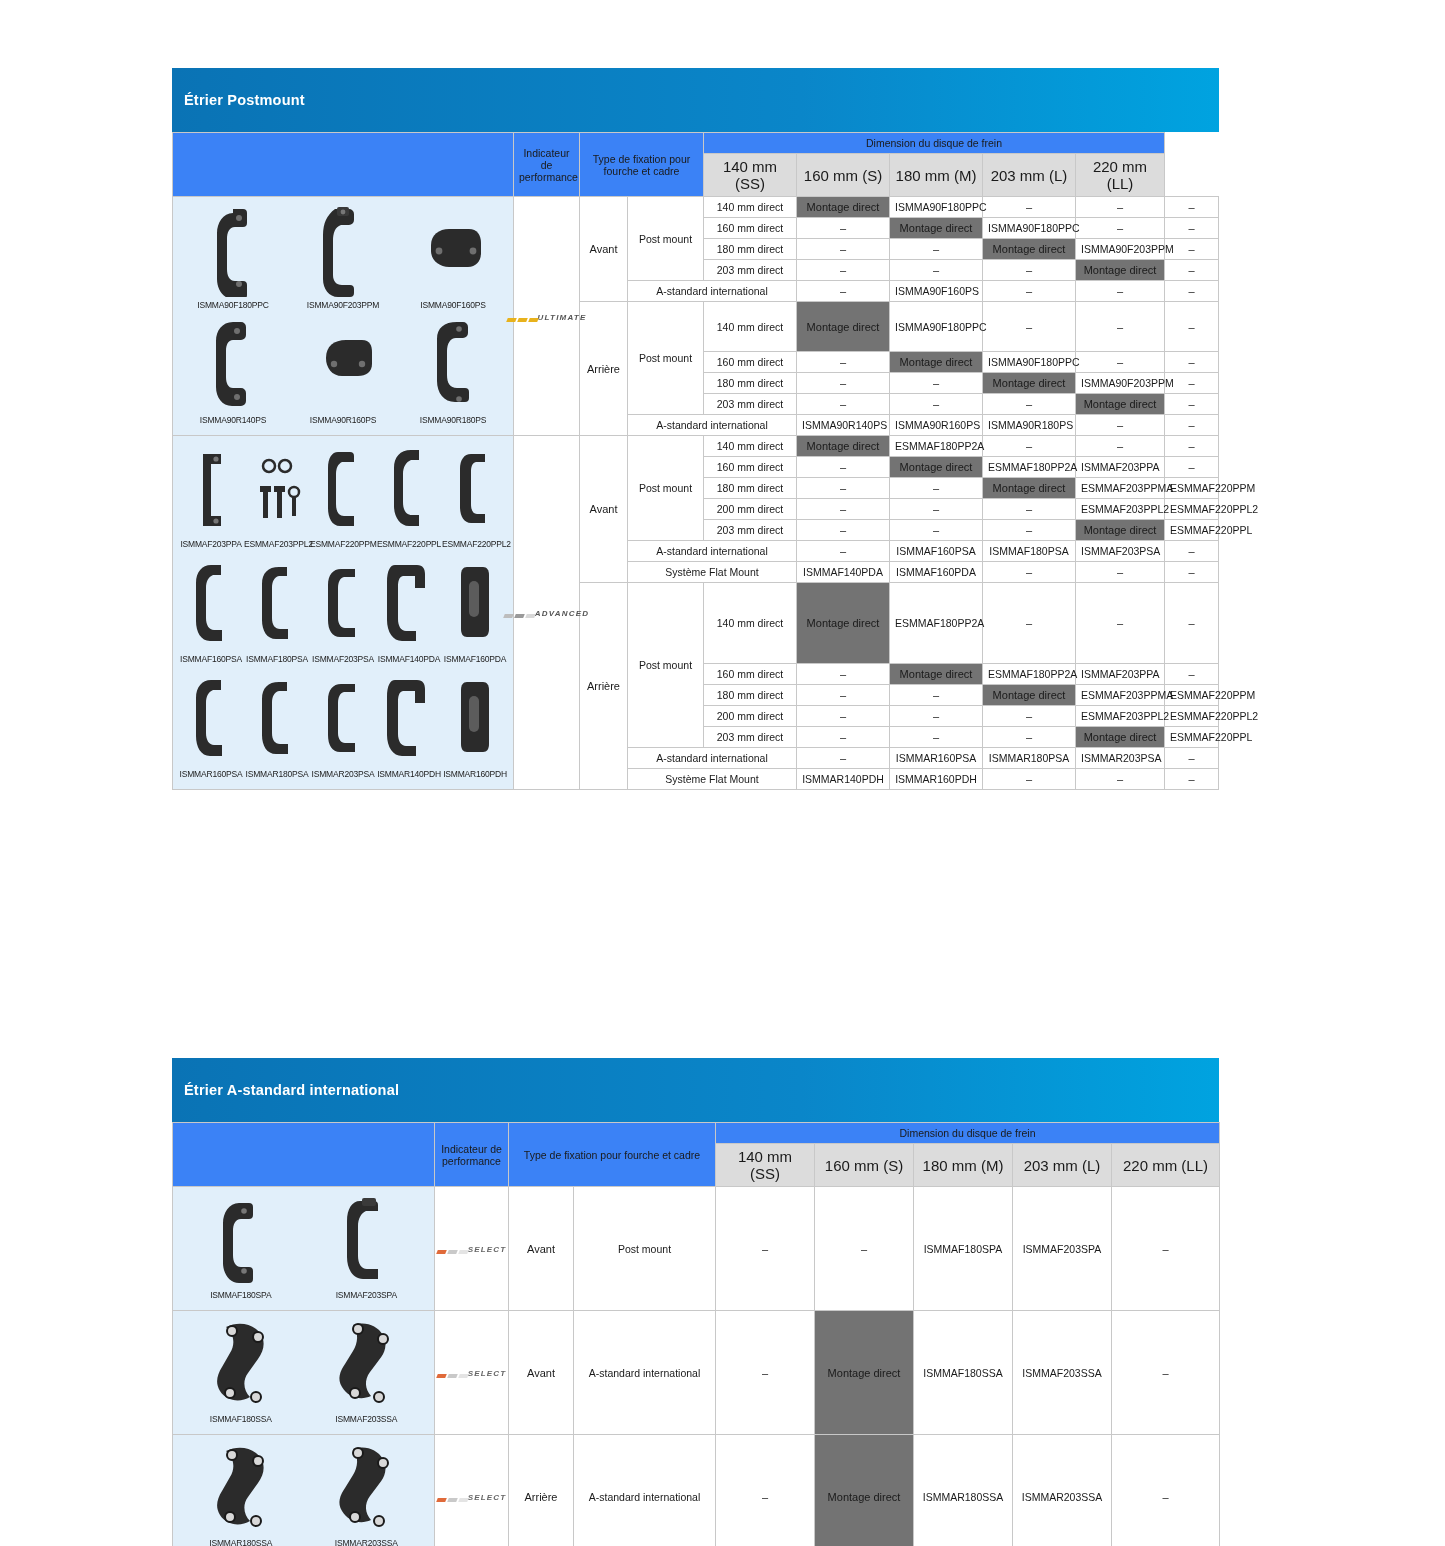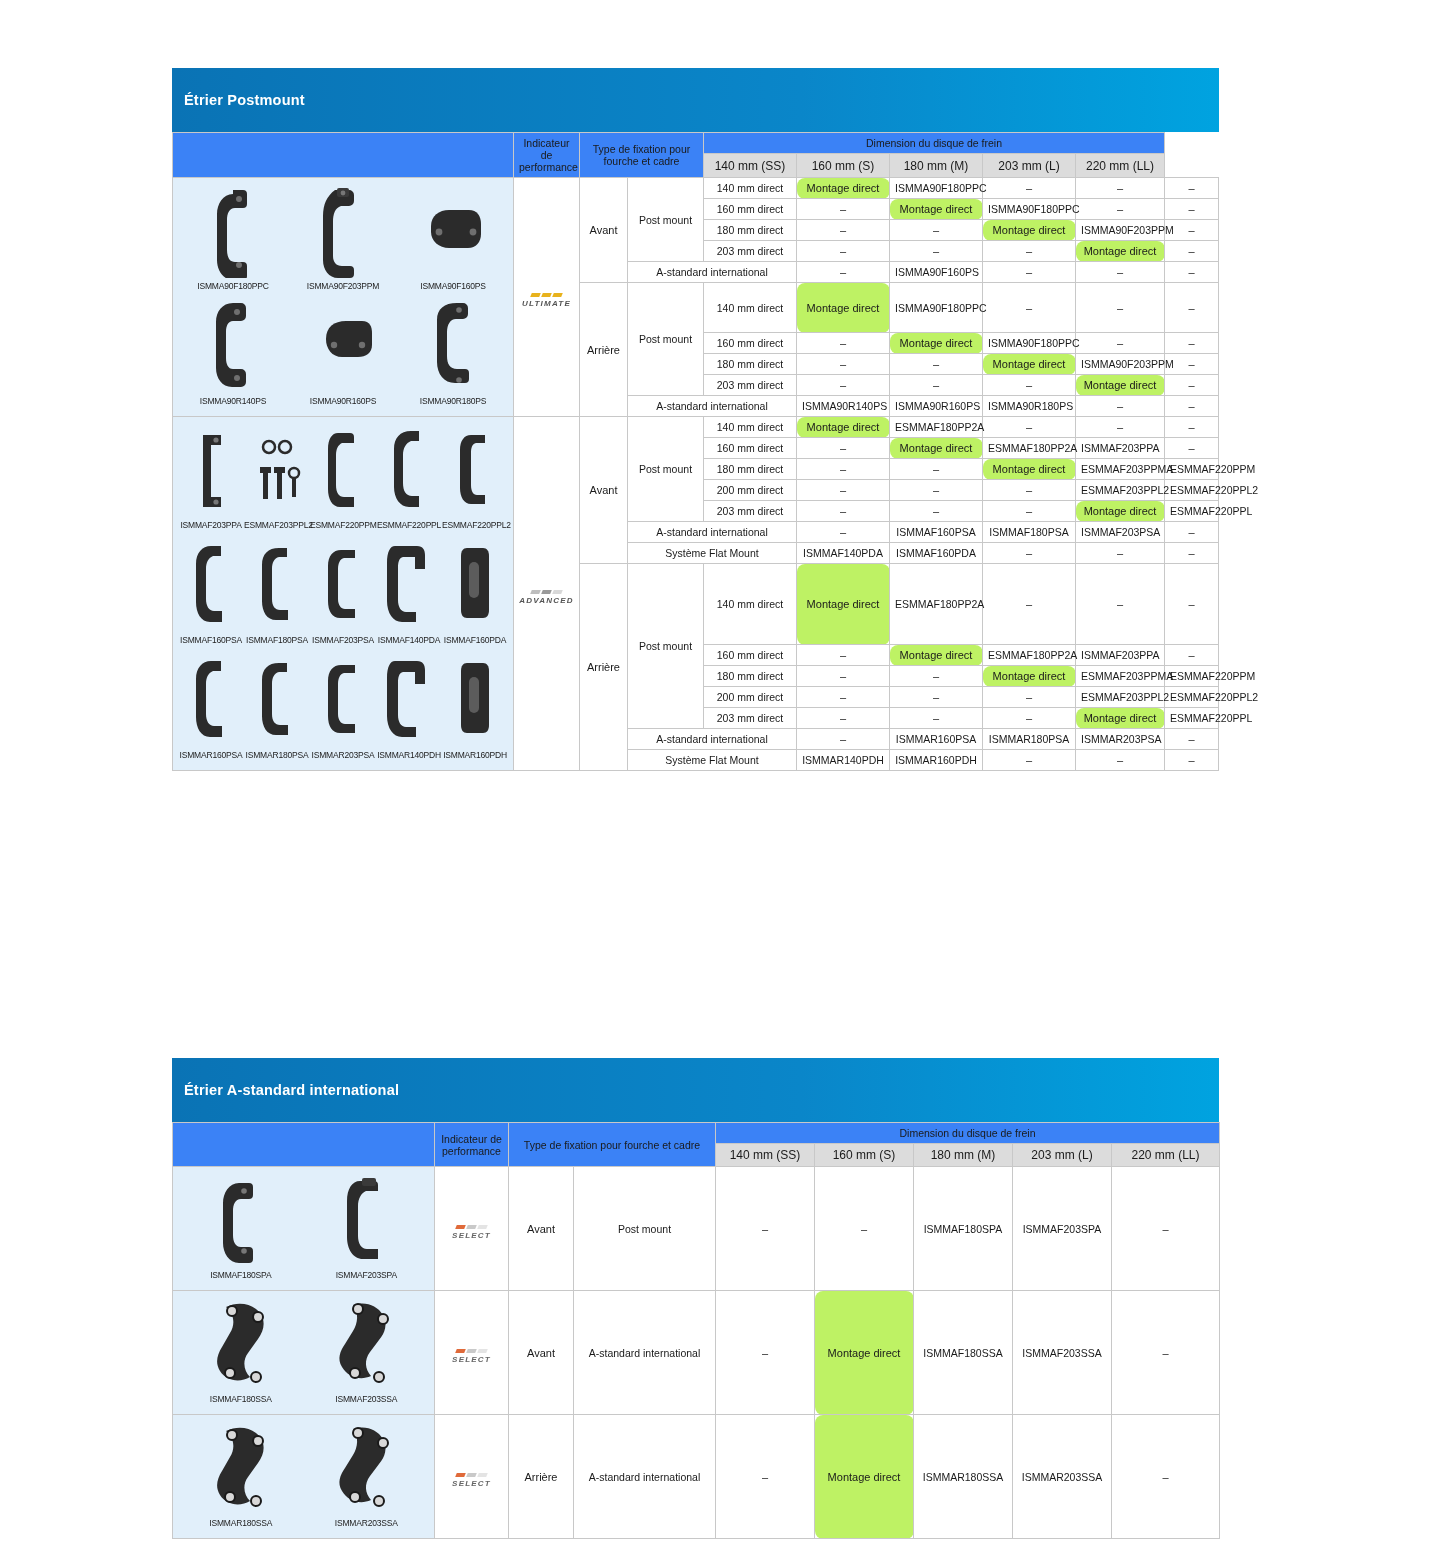--- a/index.html
+++ b/index.html
@@ -35,38 +35,38 @@
     table-layout: fixed;
   }
   table.grid td, table.grid th {
     border: 1px solid #c8c8c8;
     padding: 4px 5px;
     vertical-align: middle;
     text-align: center;
     font-weight: normal;
   }
   .hdr-grey { background: #3b82f6; font-weight: bold; font-size: 10.5px; }
-  .hdr-grey-sub { background: #dcdcdc; font-weight: bold; font-size: 12px; }
+  .hdr-grey-sub { background: #dcdcdc; font-weight: bold; font-size: 15px; }
   .imgcell { background: #e1effa; vertical-align: top; padding: 6px 4px 10px 4px; }
-  .bluecell { background: #bef264; font-weight: bold; border-radius: 8px; }
+  .bluecell { background: #737373; font-weight: bold; }
   .partcell { font-weight: bold; font-size: 10.5px; }
   .rowlabel { font-size: 10.5px; }
   .bold { font-weight: bold; }
 
   
   .tile-row { display: flex; justify-content: space-around; align-items: flex-end; margin-bottom: 6px; }
   .tile { width: 33%; text-align: center; }
   .tile5 { width: 20%; text-align: center; }
   .tile2 { width: 50%; text-align: center; }
   .tile-caption { font-size: 8.5px; color: #222; margin-top: 3px; letter-spacing: -.2px; }
   .art { height: 96px; display: flex; align-items: flex-end; justify-content: center; }
   .art svg { display: block; }
 
   
-  .perf { display: flex; flex-direction: column; align-items: center; justify-content: center; }
+  .perf { display: flex; flex-direction: row; align-items: center; justify-content: center; }
   .perf .bars { display: flex; align-items: flex-end; gap: 2px; height: 11px; }
   .perf .bars i { display: block; width: 9px; height: 4px; transform: skewX(-22deg); }
   .perf .lbl { font-style: italic; font-weight: bold; font-size: 8px; letter-spacing: 1.2px; color: #555; margin-top: 2px; }
   .perf .lbl.sel { color: #666; text-align: right; }
 </style>
 </head>
 <body>
 
 <div class="page">
 

